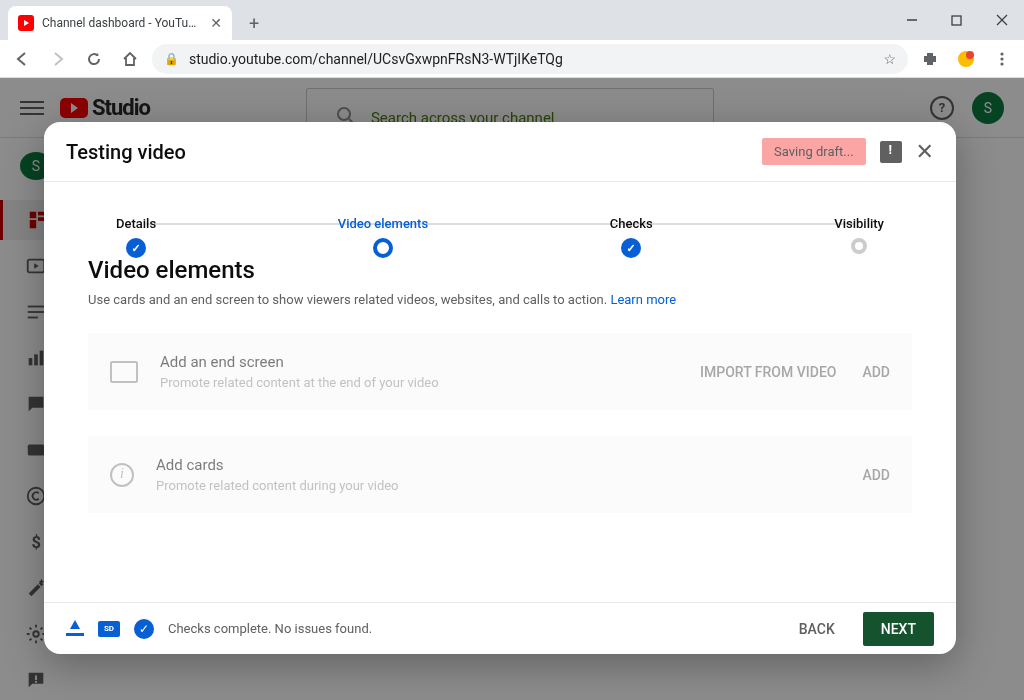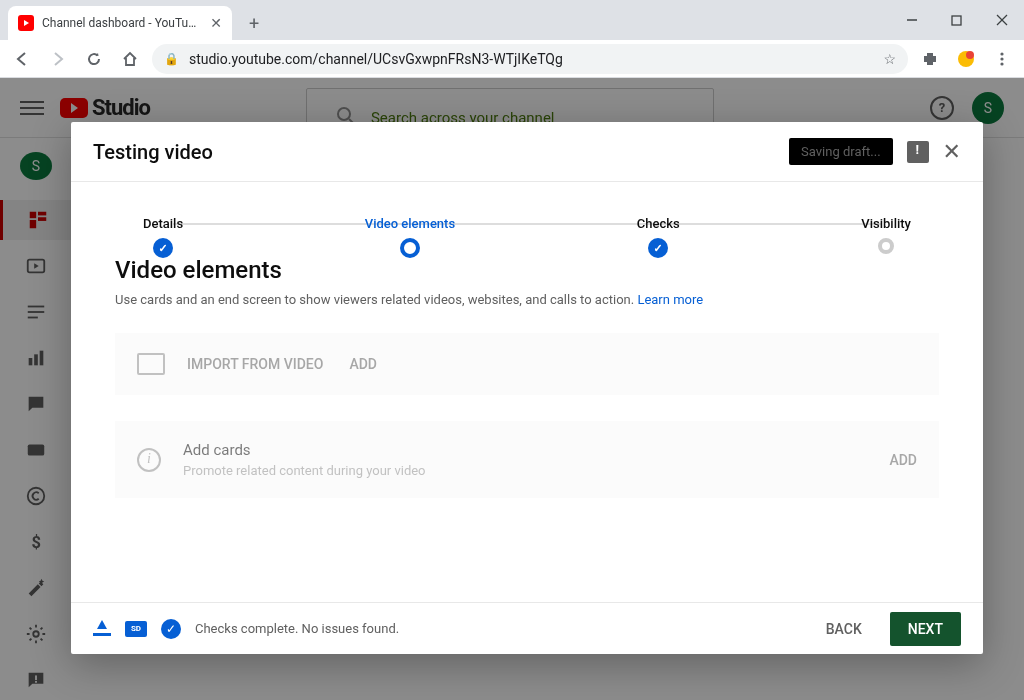--- a/index.html
+++ b/index.html
@@ -44,25 +44,25 @@
   .sidebar { width:72px; display:flex; flex-direction:column; align-items:center; padding-top:14px; gap:6px; }
   .sidebar .avatar-lg { width:32px; height:32px; border-radius:50%; background:#0b7b3e; color:#fff; display:flex; align-items:center; justify-content:center; font-size:14px; margin-bottom:14px;}
   .side-item { width:72px; height:46px; display:flex; align-items:center; justify-content:center; color:#606060; }
   .side-item.active { color:#c00; background:#f1f1f1; border-left:3px solid #c00; }
   .side-icon { width:22px; height:22px; }
 
   
   .dim { position:absolute; top:78px; left:0; right:0; bottom:0; background:rgba(0,0,0,0.45); }
 
   
-  .modal { position:absolute; top:122px; left:71px; width:912px; height:532px; background:#fff; border-radius:2px; box-shadow:0 10px 40px rgba(0,0,0,0.3); display:flex; flex-direction:column; }
+  .modal { position:absolute; top:122px; left:44px; width:912px; height:532px; background:#fff; border-radius:16px; box-shadow:0 10px 40px rgba(0,0,0,0.3); display:flex; flex-direction:column; }
   .modal-head { height:60px; display:flex; align-items:center; padding:0 22px; border-bottom:1px solid #e8e8e8; }
   .modal-title { font-size:20px; font-weight:500; color:#0d0d0d; }
   .modal-head-right { margin-left:auto; display:flex; align-items:center; gap:14px; }
-  .saving { background:#000000; padding:6px 12px; border-radius:2px; font-size:13px; color:#606060; }
+  .saving { background:#fca5a5; padding:6px 12px; border-radius:2px; font-size:13px; color:#606060; }
   .feedback-icon { width:22px; height:22px; background:#606060; position:relative; border-radius:2px;}
   .feedback-icon::after{content:"!"; color:#fff; position:absolute; left:9px; top:1px; font-size:13px; font-weight:700;}
   .close-x { font-size:22px; color:#606060; cursor:pointer; }
 
   .stepper { height:56px; display:flex; align-items:flex-start; justify-content:space-between; padding:14px 72px 0; position:relative; }
   .step { display:flex; flex-direction:column; align-items:center; gap:7px; font-size:13px; font-weight:500; z-index:2; }
   .step-label { color:#0d0d0d;margin-top:20px; }
   .step.current .step-label { color:#065fd4; }
   .circle { width:20px; height:20px; border-radius:50%; }
   .circle.done { background:#065fd4; display:flex; align-items:center; justify-content:center; }
@@ -308,20 +308,24 @@
   </div>
 
   <div class="modal-body">
     <div class="body-title">Video elements</div>
     <div class="body-sub">
       <span>Use cards and an end screen to show viewers related videos, websites, and calls to action. </span><a href="#">Learn more</a>
     </div>
 
     <div class="card disabled">
       <div class="card-icon"></div>
+      <div class="card-text">
+        <div class="card-title">Add an end screen</div>
+        <div class="card-sub">Promote related content at the end of your video</div>
+      </div>
       <div class="card-actions">
         <span>IMPORT FROM VIDEO</span>
         <span>ADD</span>
       </div>
     </div>
 
     <div class="card disabled">
       <div class="card-icon info"></div>
       <div class="card-text">
         <div class="card-title">Add cards</div>

